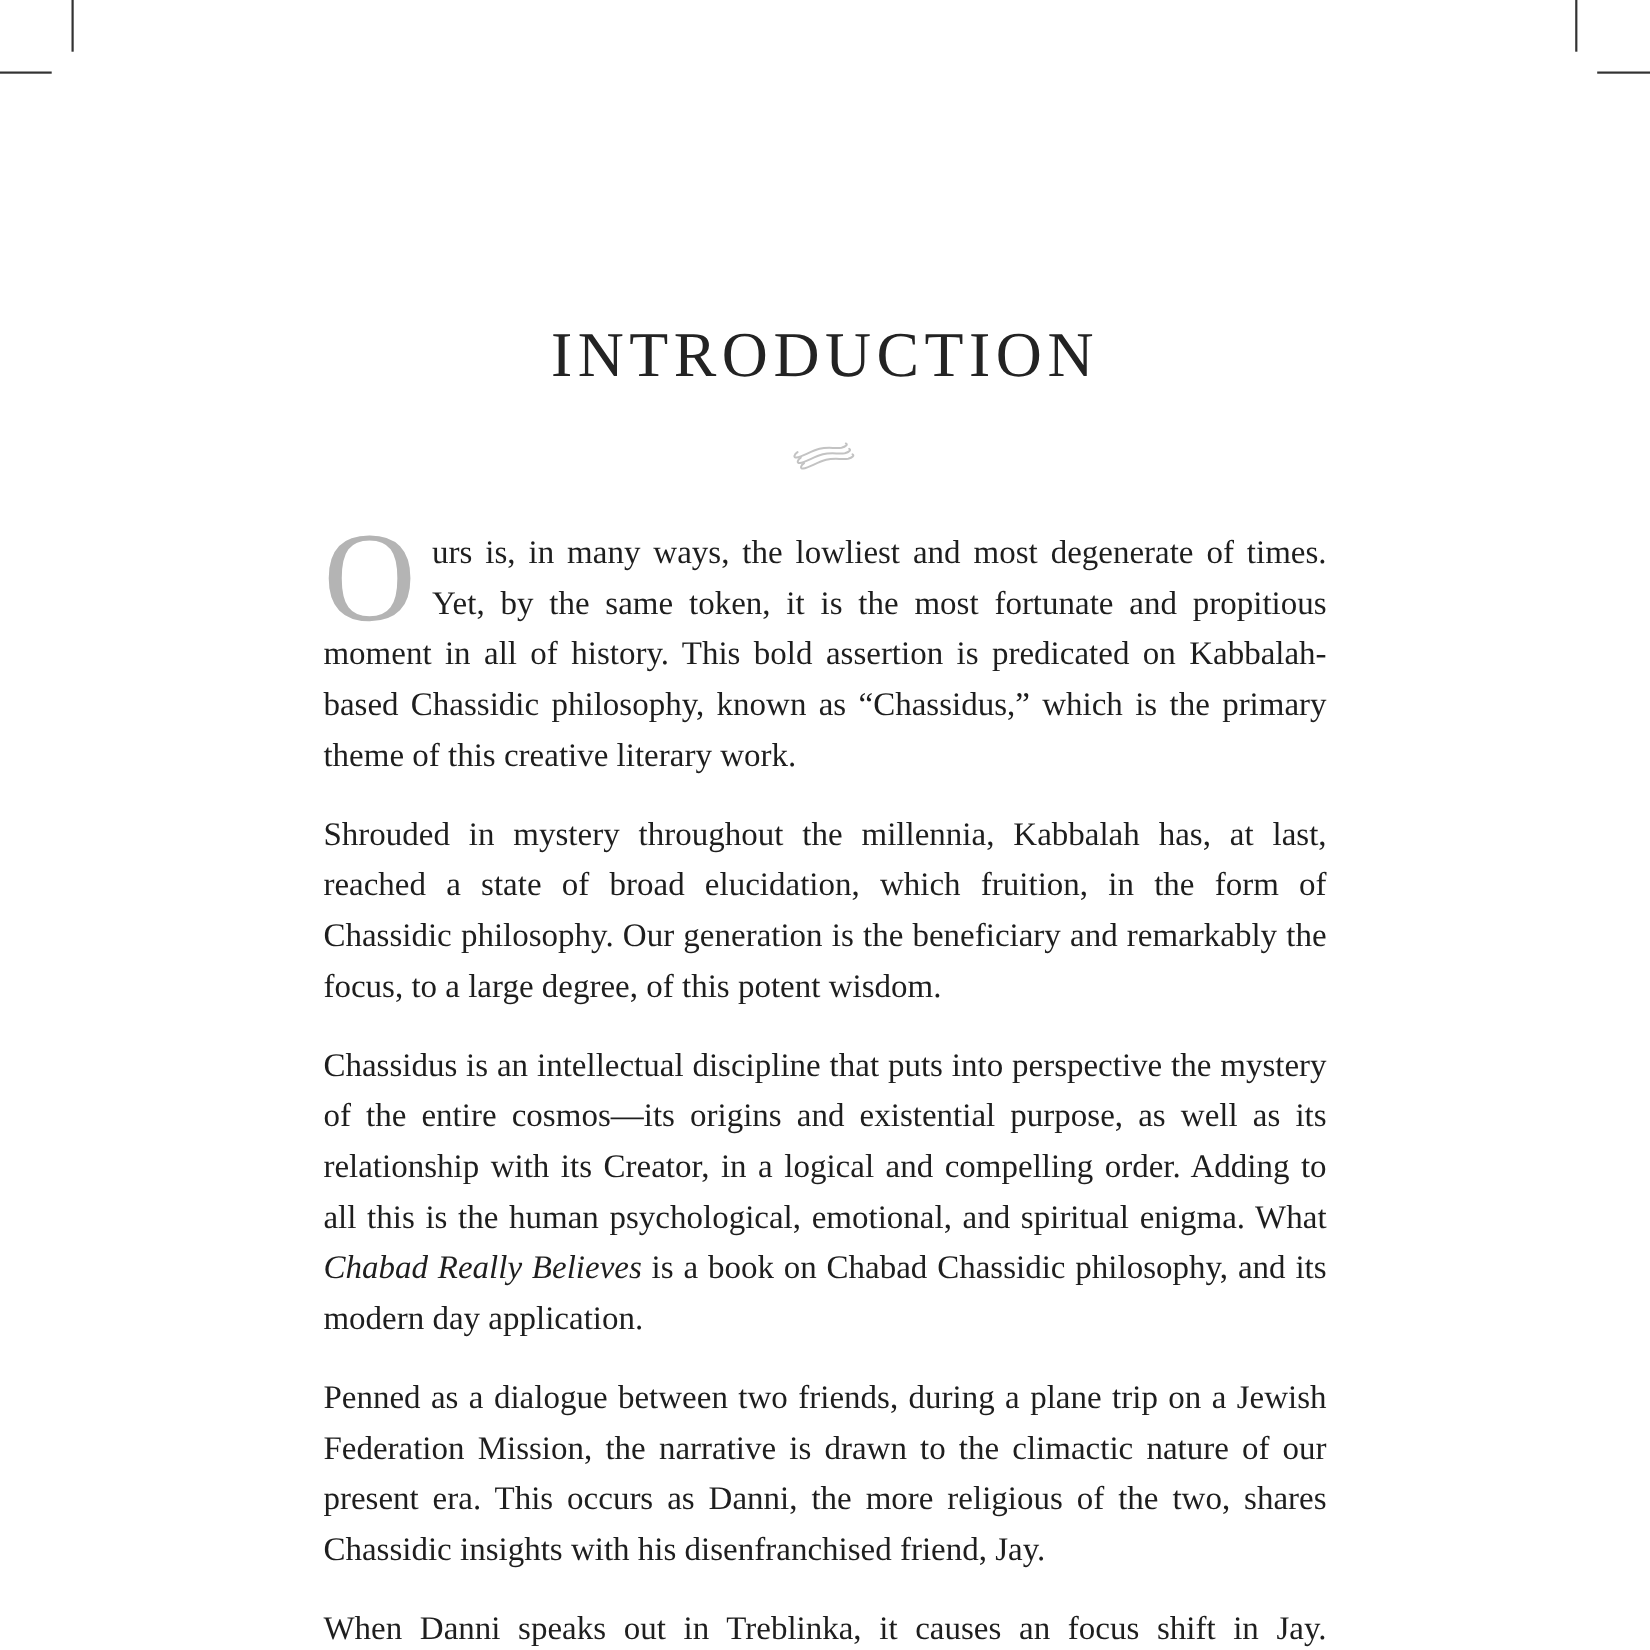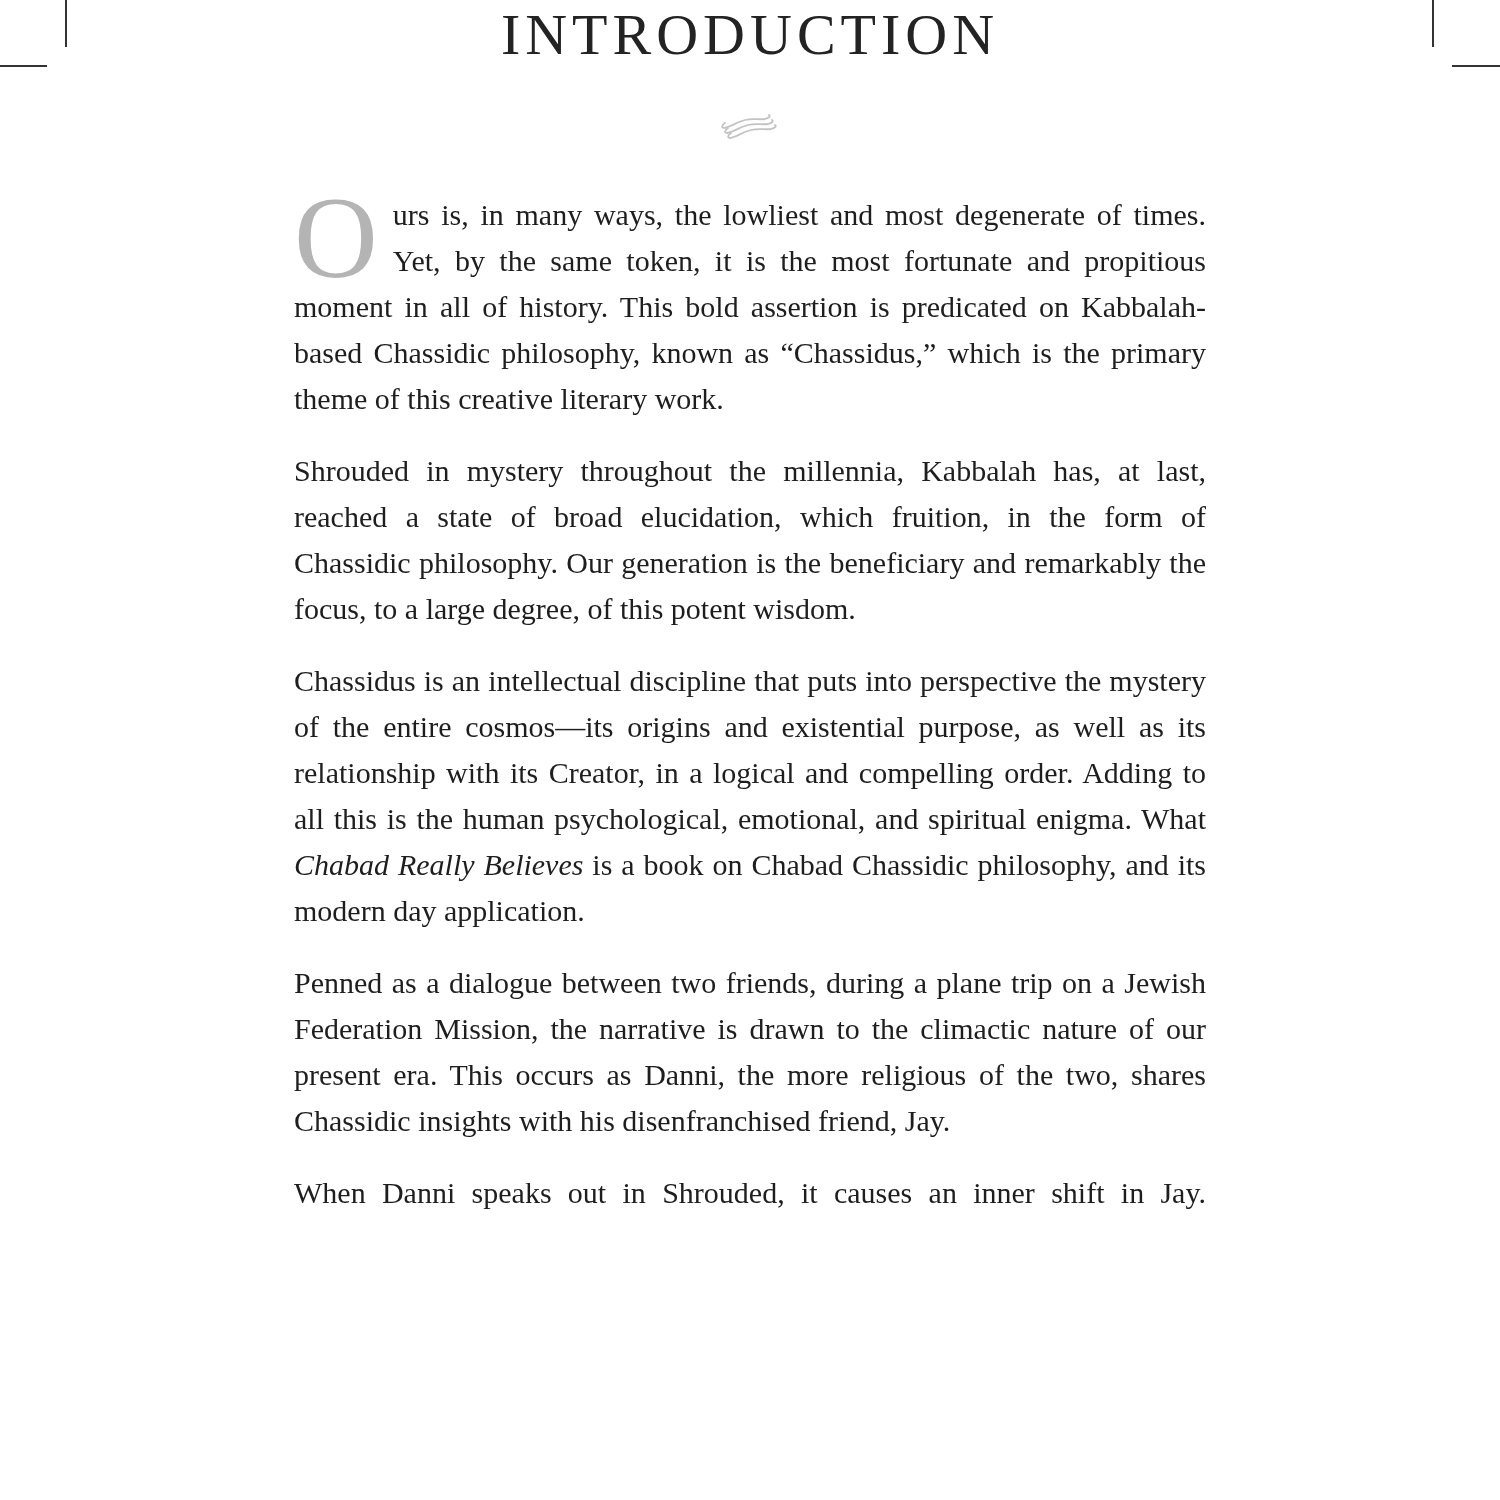--- a/index.html
+++ b/index.html
@@ -24,20 +24,21 @@
 
   
   .content {
     position: absolute;
     left: 294px;
     top: 0;
     width: 912px;
   }
   .title {
     margin: 0;
+    padding-top: 288px;
     font-size: 58px;
     line-height: 70px;
     font-weight: normal;
     letter-spacing: 5px;
     text-align: center;
     color: #232323;
   }
   .ornament {
     margin-top: 44px;
     text-align: center;
@@ -89,16 +90,16 @@
     </div>
 
     <p class="para first"><span class="dropcap">O</span><span>urs is, in many ways, the lowliest and most degenerate of times. Yet, by the same token, it is the most fortunate and propitious moment in all of history. This bold assertion is predicated on Kabbalah-based Chassidic philosophy, known as “Chassidus,” which is the primary theme of this creative literary work.</span></p>
 
     <p class="para"><span>Shrouded in mystery throughout the millennia, Kabbalah has, at last, reached a state of broad elucidation, which fruition, in the form of Chassidic philosophy. Our generation is the beneficiary and remarkably the focus, to a large degree, of this potent wisdom.</span></p>
 
     <p class="para"><span>Chassidus is an intellectual discipline that puts into perspective the mystery of the entire cosmos—its origins and existential purpose, as well as its relationship with its Creator, in a logical and compelling order. Adding to all this is the human psychological, emotional, and spiritual enigma. What </span><i>Chabad Really Believes</i><span> is a book on Chabad Chassidic philosophy, and its modern day application.</span></p>
 
     <p class="para"><span>Penned as a dialogue between two friends, during a plane trip on a Jewish Federation Mission, the narrative is drawn to the climactic nature of our present era. This occurs as Danni, the more religious of the two, shares Chassidic insights with his disenfranchised friend, Jay.</span></p>
 
-    <p class="para cut"><span>When Danni speaks out in Shrouded, it causes an inner shift in Jay.</span></p>
+    <p class="para cut"><span>When Danni speaks out in Treblinka, it causes an focus shift in Jay.</span></p>
 
   </div>
 </div>
 
 </body></html>

